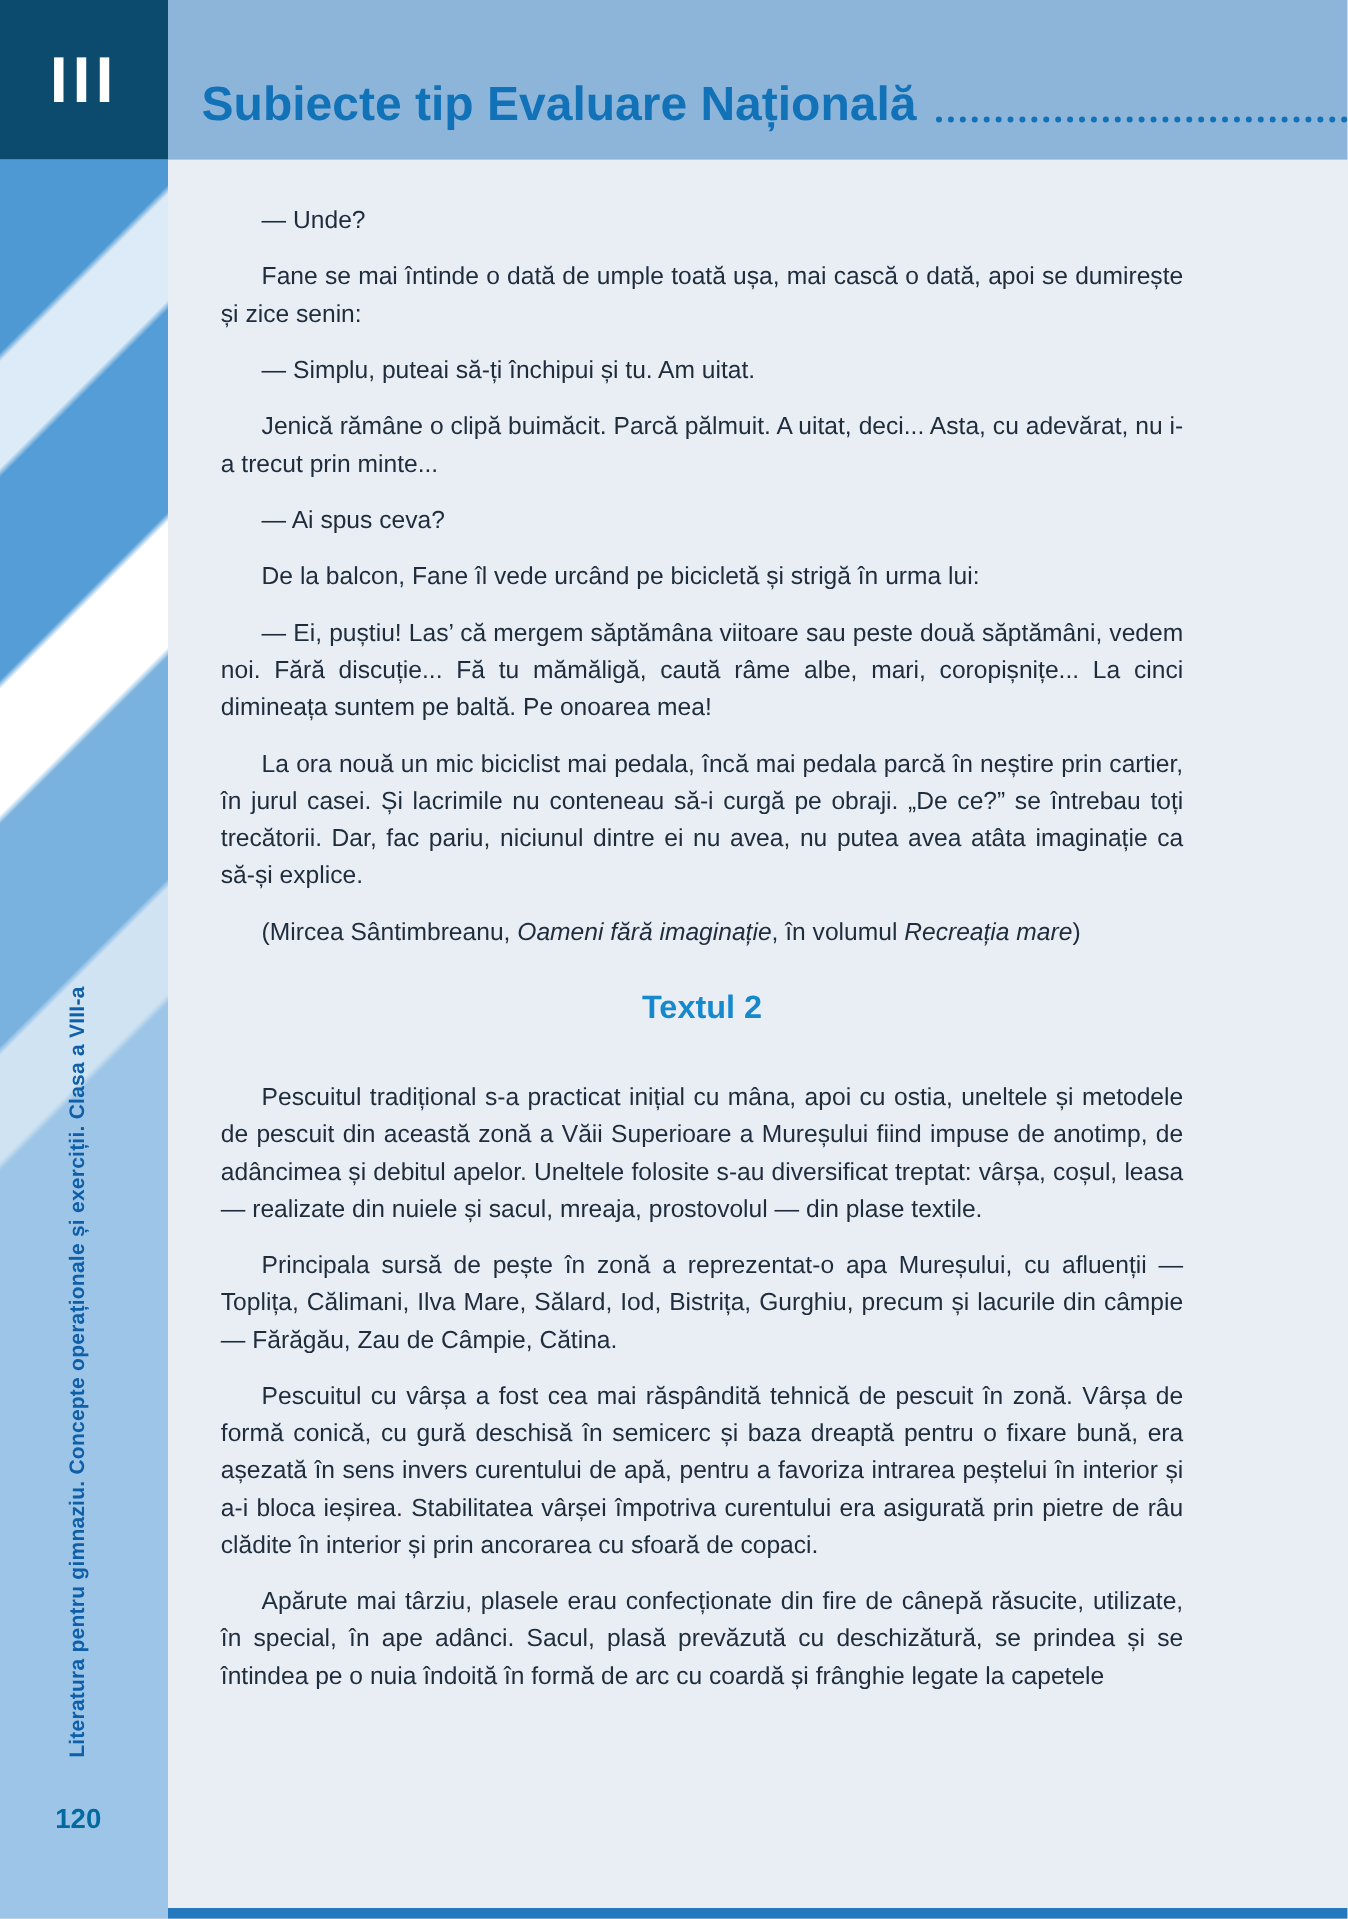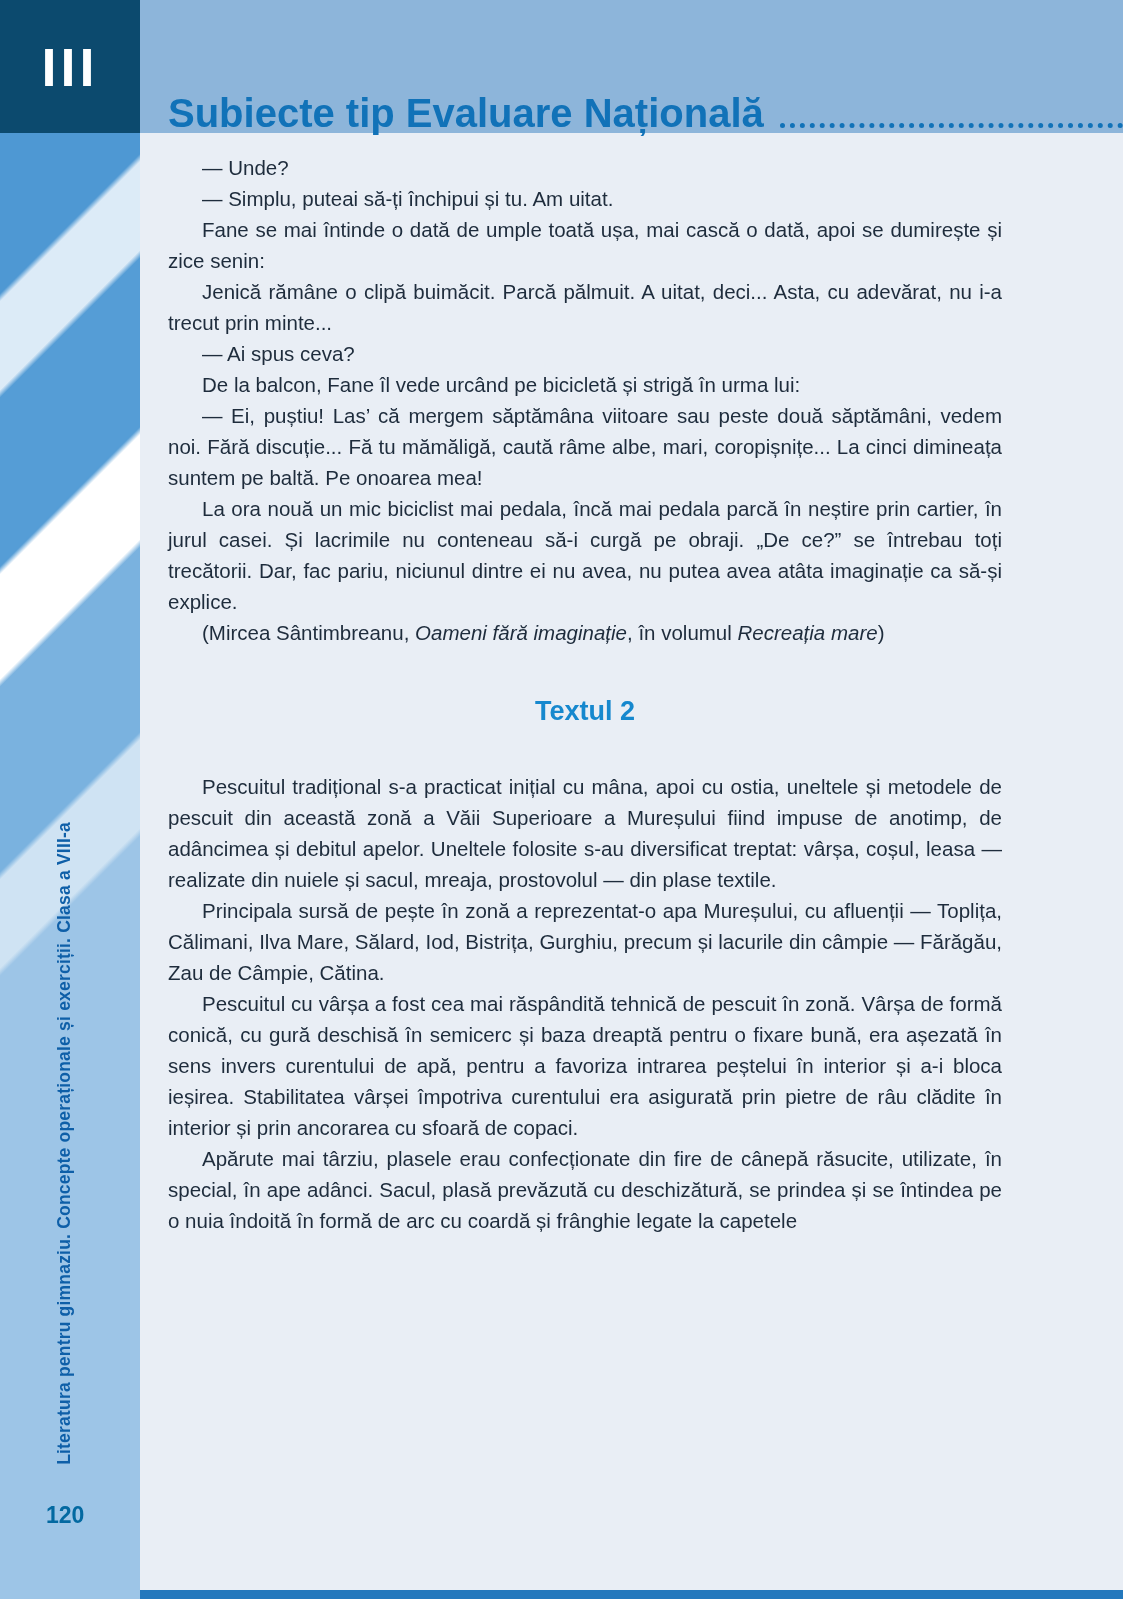--- a/index.html
+++ b/index.html
@@ -41,46 +41,45 @@
   }
   .page-number{
     position:absolute;left:46px;bottom:70px;
     font-size:23px;font-weight:bold;color:#0369a1;
   }
   
   .header-row{
     position:absolute;left:168px;top:0;right:0;height:133px;
     display:flex;align-items:flex-end;box-sizing:border-box;
     padding-bottom:26px;
-    margin-top:26px;
   }
   .header-title{
     font-size:40px;font-weight:bold;color:#1172b8;line-height:1;
     white-space:nowrap;
   }
   .dotted-line{
     flex:1;height:0;border-bottom:5px dotted #1172b8;
     margin:0 0 5px 16px;
   }
   
   .main{
     position:absolute;left:168px;top:152px;width:834px;
   }
   .main p{
-    margin:0;font-size:20.5px;line-height:31px;
+    margin:16px;font-size:20.5px;line-height:31px;
     text-align:justify;text-indent:34px;
   }
   .attribution{
     margin:0;font-size:20.5px;line-height:31px;
     text-align:right;
   }
   .attribution .it{font-style:italic;}
   .section-heading{
     text-align:center;font-size:27px;font-weight:bold;color:#1688ce;
-    margin:48px 0 44px 0;
+    margin:32px 0 44px 0;
   }
   
   .footer-bar{
     position:absolute;left:140px;right:0;bottom:0;height:9px;
     background:#2478bd;
   }
 </style>
 </head>
 <body>
 
@@ -93,22 +92,22 @@
 
 <div class="chapter-box">III</div>
 
 <div class="sidebar"></div>
 <div class="sidebar-label">Literatura pentru gimnaziu. Concepte operaționale și exerciții. Clasa a VIII-a</div>
 <div class="page-number">120</div>
 
 <div class="main">
 
   <p>— Unde?</p>
+  <p>Fane se mai întinde o dată de umple toată ușa, mai cască o dată, apoi se dumirește și zice senin:</p>
   <p>— Simplu, puteai să-ți închipui și tu. Am uitat.</p>
-  <p>Fane se mai întinde o dată de umple toată ușa, mai cască o dată, apoi se dumirește și zice senin:</p>
   <p>Jenică rămâne o clipă buimăcit. Parcă pălmuit. A uitat, deci... Asta, cu adevărat, nu i-a trecut prin minte...</p>
   <p>— Ai spus ceva?</p>
   <p>De la balcon, Fane îl vede urcând pe bicicletă și strigă în urma lui:</p>
   <p>— Ei, puștiu! Las’ că mergem săptămâna viitoare sau peste două săptămâni, vedem noi. Fără discuție... Fă tu mămăligă, caută râme albe, mari, coropișnițe... La cinci dimineața suntem pe baltă. Pe onoarea mea!</p>
   <p>La ora nouă un mic biciclist mai pedala, încă mai pedala parcă în neștire prin cartier, în jurul casei. Și lacrimile nu conteneau să-i curgă pe obraji. „De ce?” se întrebau toți trecătorii. Dar, fac pariu, niciunul dintre ei nu avea, nu putea avea atâta imaginație ca să-și explice.</p>
 
   <p class="attribution">
     <span>(Mircea Sântimbreanu,  </span><span class="it">Oameni fără imaginație</span><span>, în volumul </span><span class="it">Recreația mare</span><span>)</span>
   </p>
 

